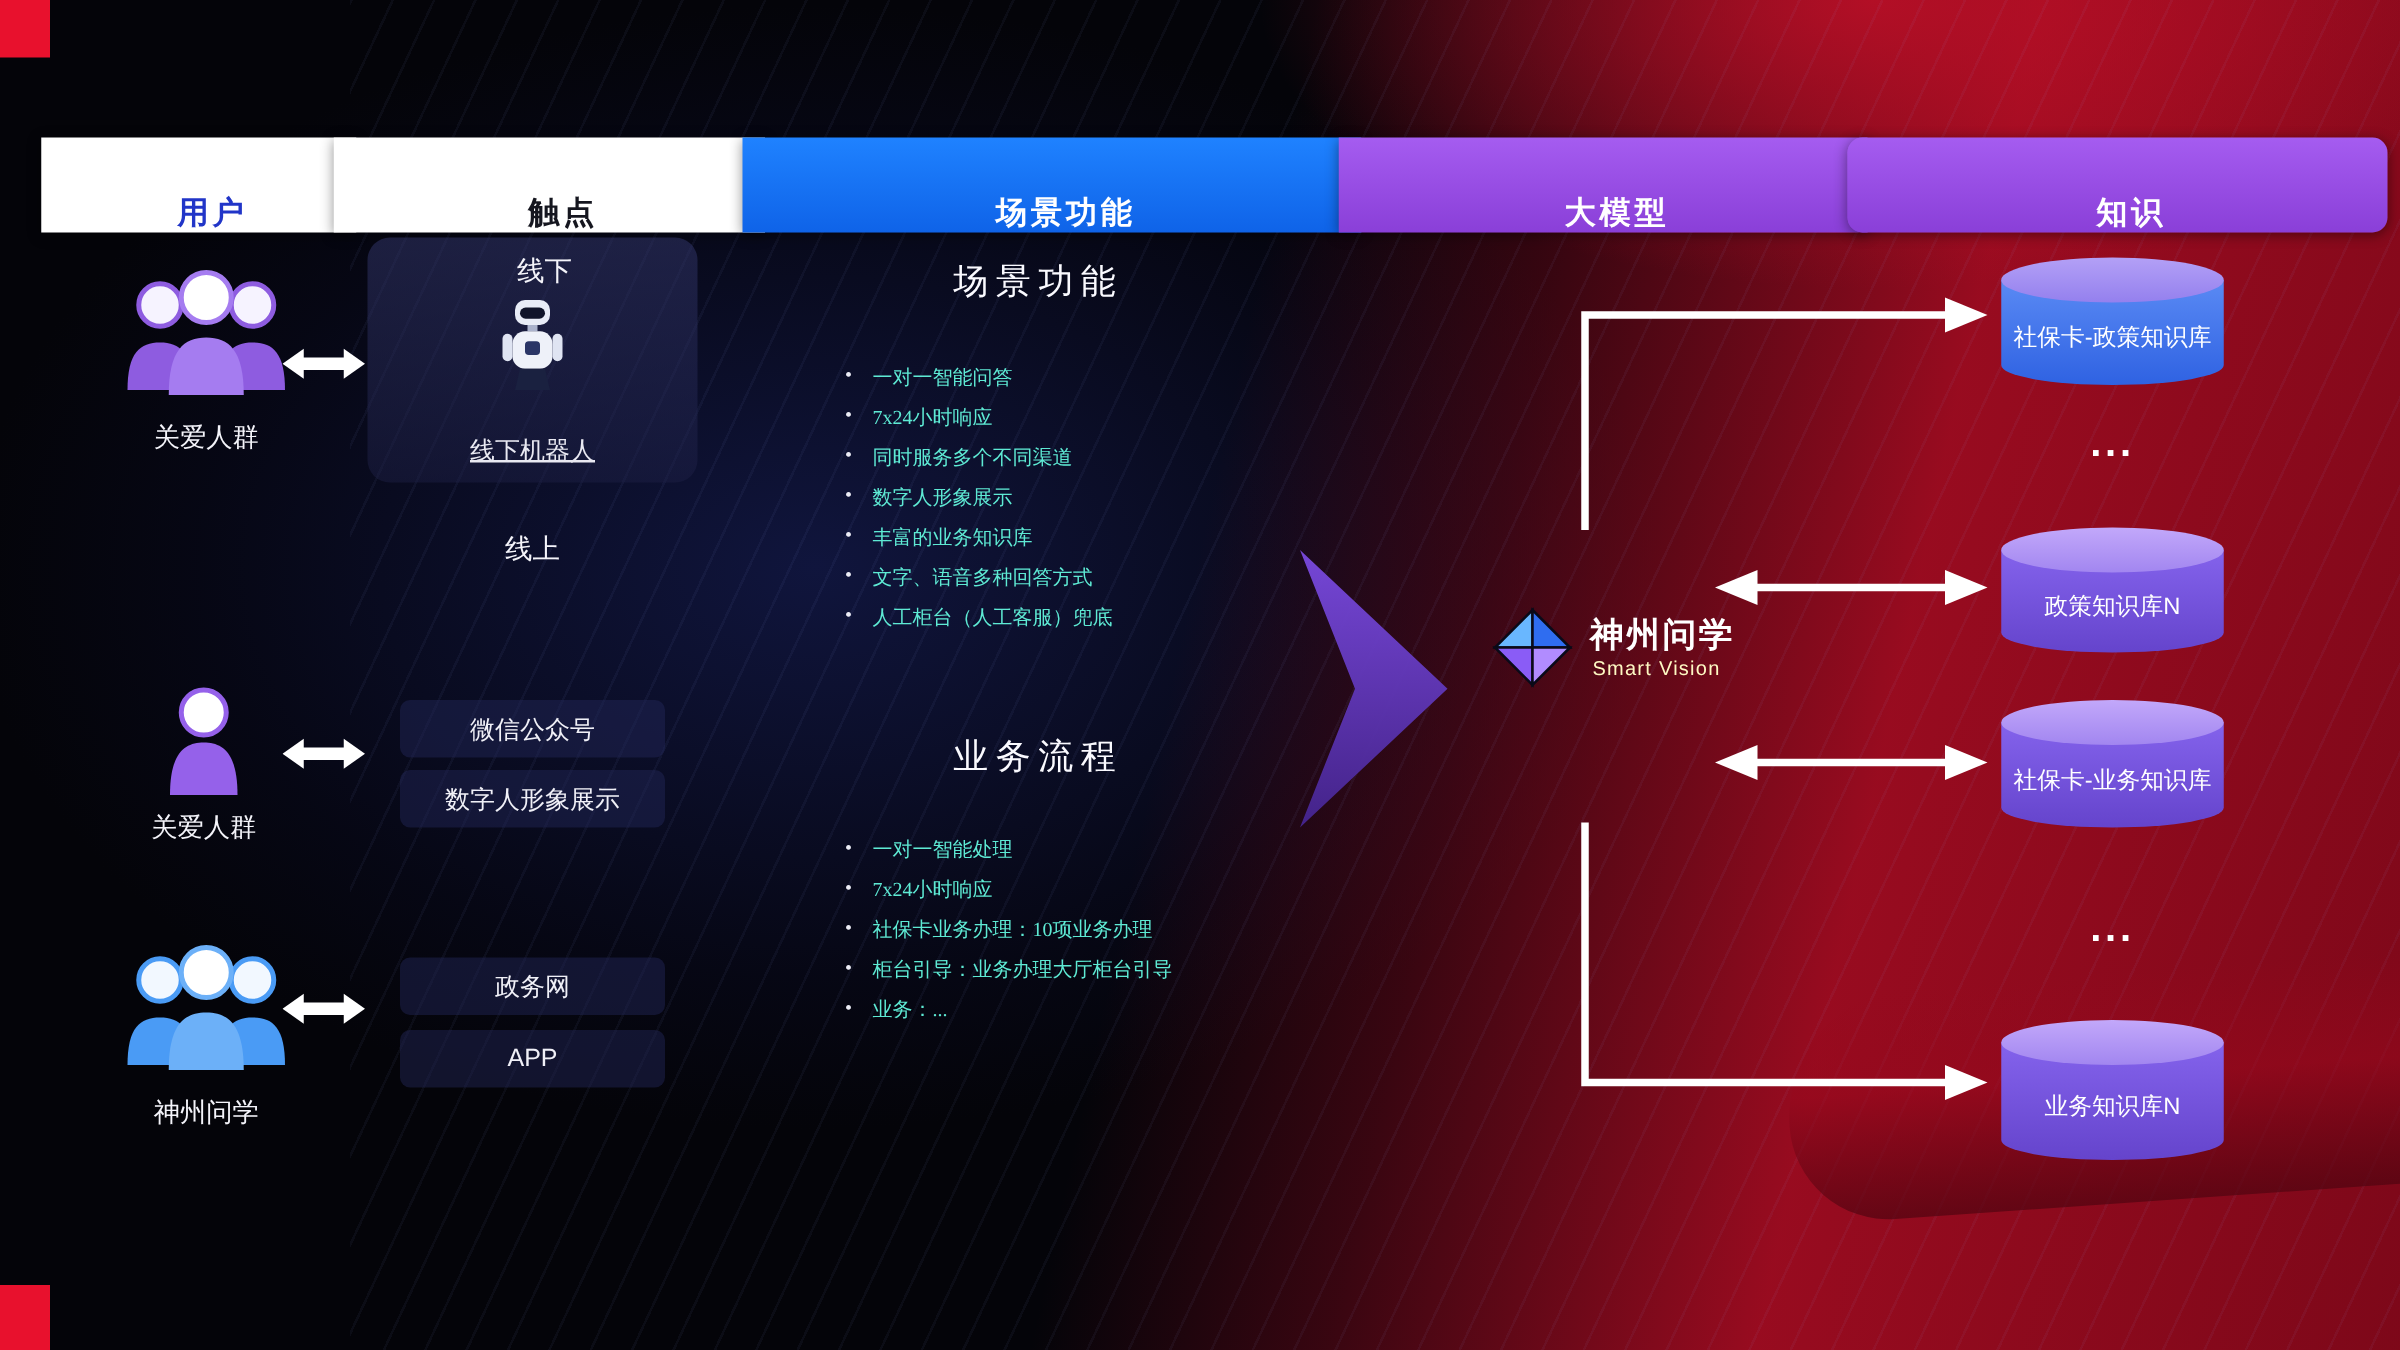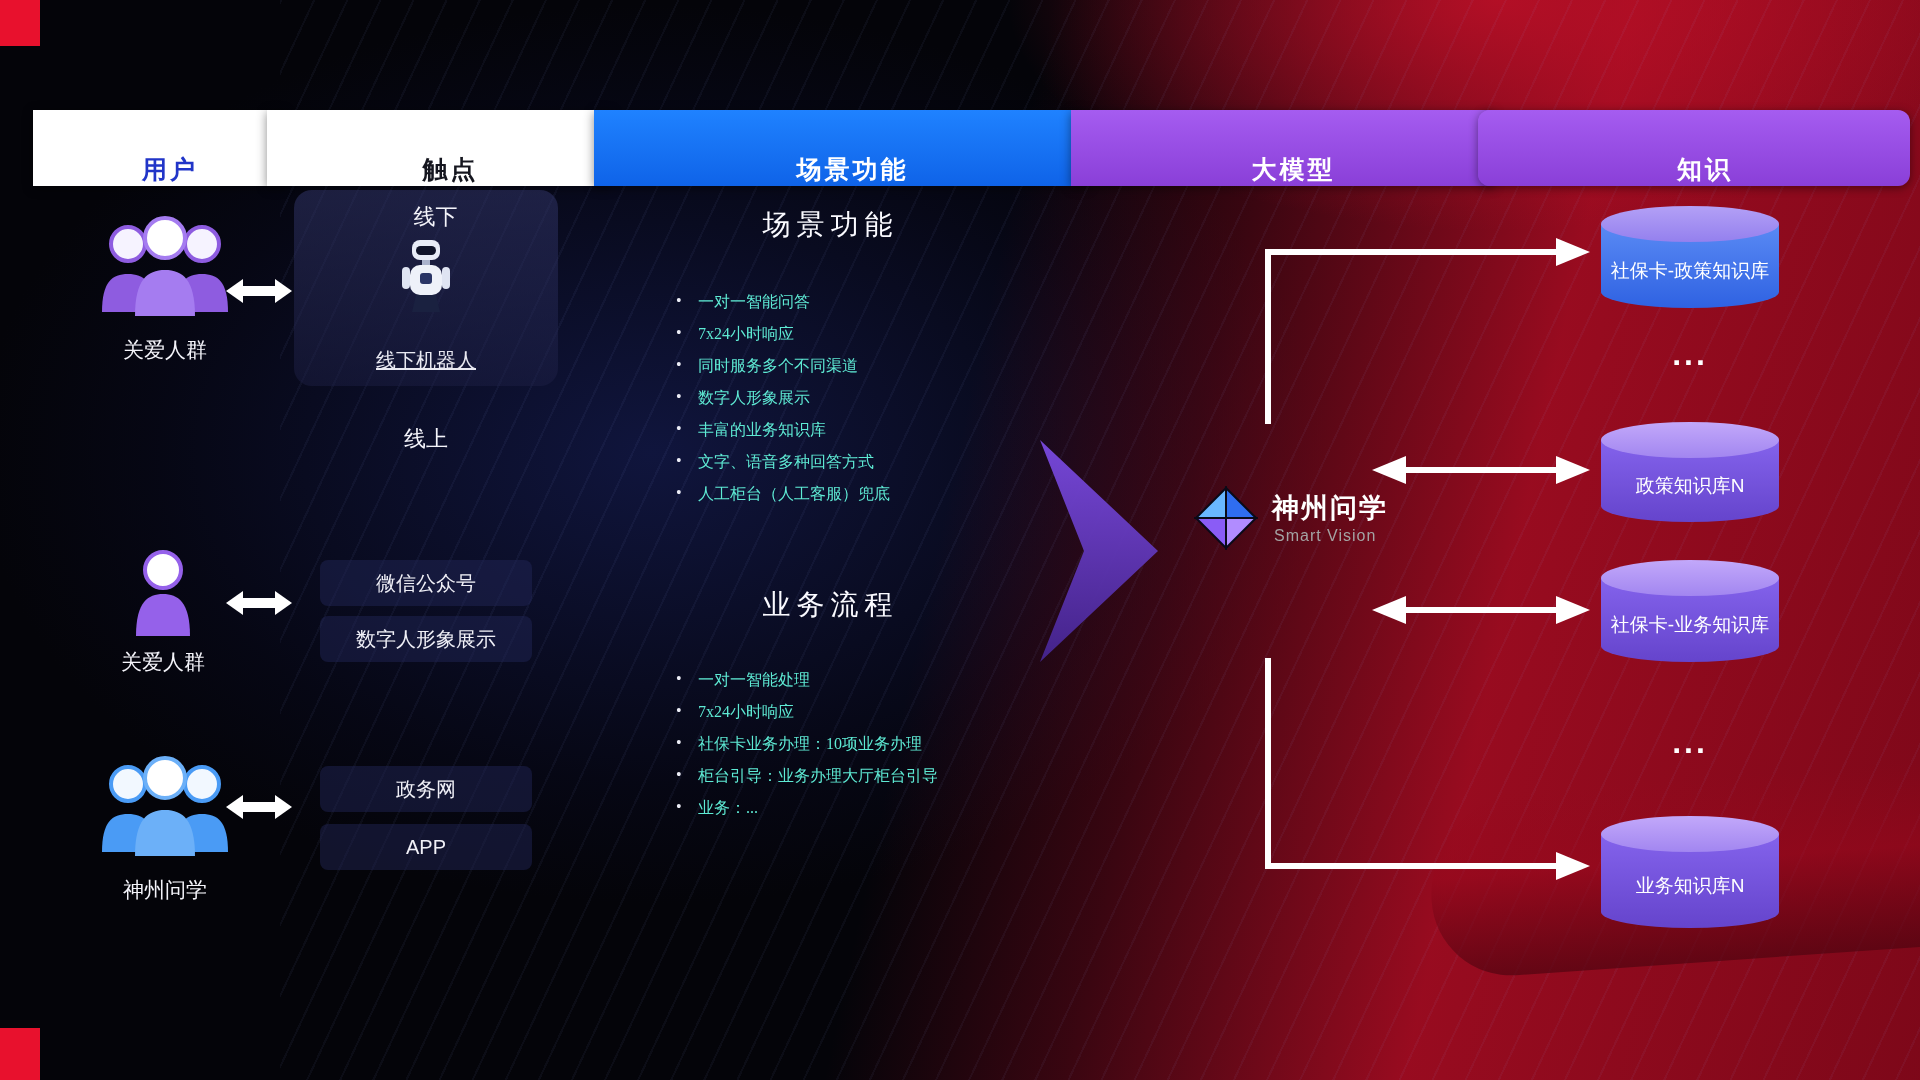--- a/index.html
+++ b/index.html
@@ -51,21 +51,21 @@
   .st-1{top:206px;} .st-2{top:586px;}
   .bullets{position:absolute;left:676px;width:420px;}
   .bl-1{top:292px;} .bl-2{top:670px;}
   .bullet{position:relative;height:32px;font-size:16px;color:#5eead4;padding-left:22px;white-space:nowrap;font-family:Liberation Serif, serif;}
   .bullet::before{content:"•";position:absolute;left:0;top:0;color:#ecedf6;}
 
   
   .big-arrow{position:absolute;left:1040px;top:432px;}
   .logo-gem{position:absolute;left:1194px;top:486px;}
   .model-name{position:absolute;left:1272px;top:490px;font-size:27px;font-weight:bold;letter-spacing:2px;color:#fff;}
-  .model-sub{position:absolute;left:1274px;top:527px;font-size:16px;letter-spacing:1px;color:#a3a3a3;}
+  .model-sub{position:absolute;left:1274px;top:527px;font-size:16px;letter-spacing:1px;color:#fef9c3;}
 
   
   .connectors{position:absolute;inset:0;pointer-events:none;}
 
   
   .cyl{position:absolute;width:178px;}
   .cyl .top{position:absolute;left:0;right:0;top:0;height:36px;border-radius:50%;z-index:2;}
   .cyl .body{position:absolute;left:0;right:0;top:18px;bottom:0;border-radius:0 0 50% 50% / 0 0 16px 16px;}
   .cyl .label{position:absolute;left:6px;right:6px;top:32px;bottom:4px;z-index:3;display:flex;align-items:center;justify-content:center;
     text-align:center;font-size:19px;line-height:1.3;color:#fff;}

